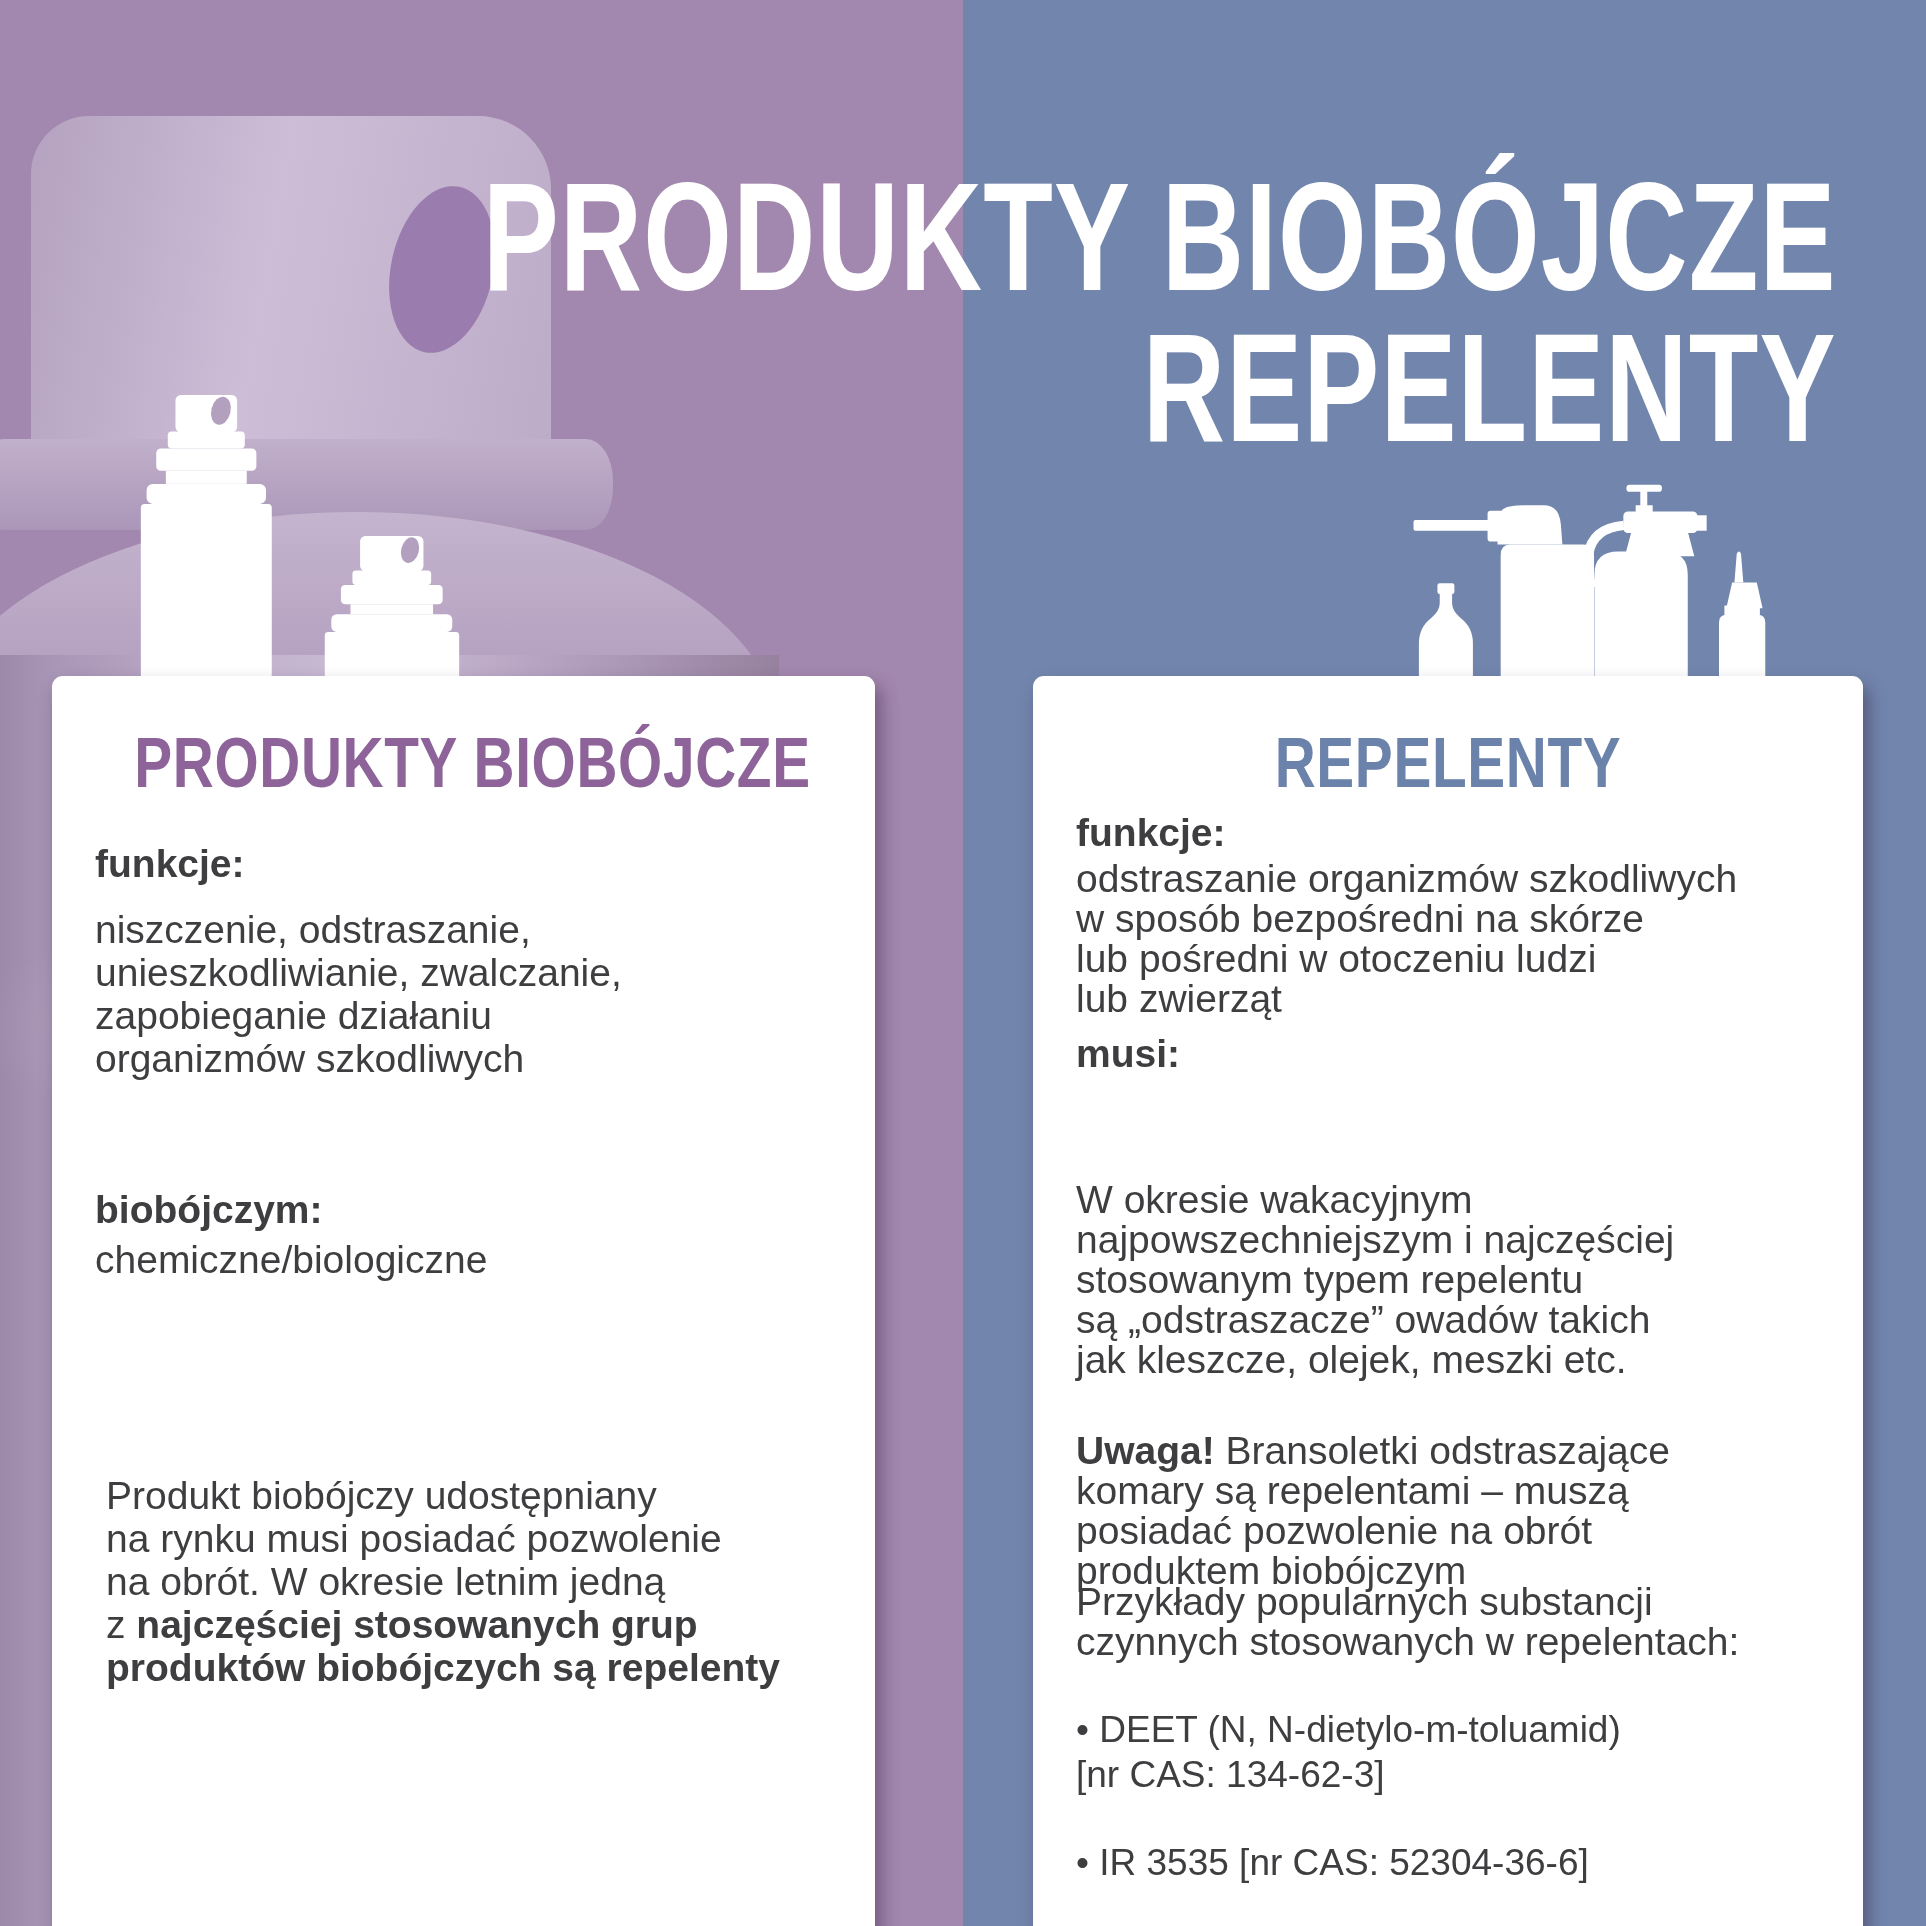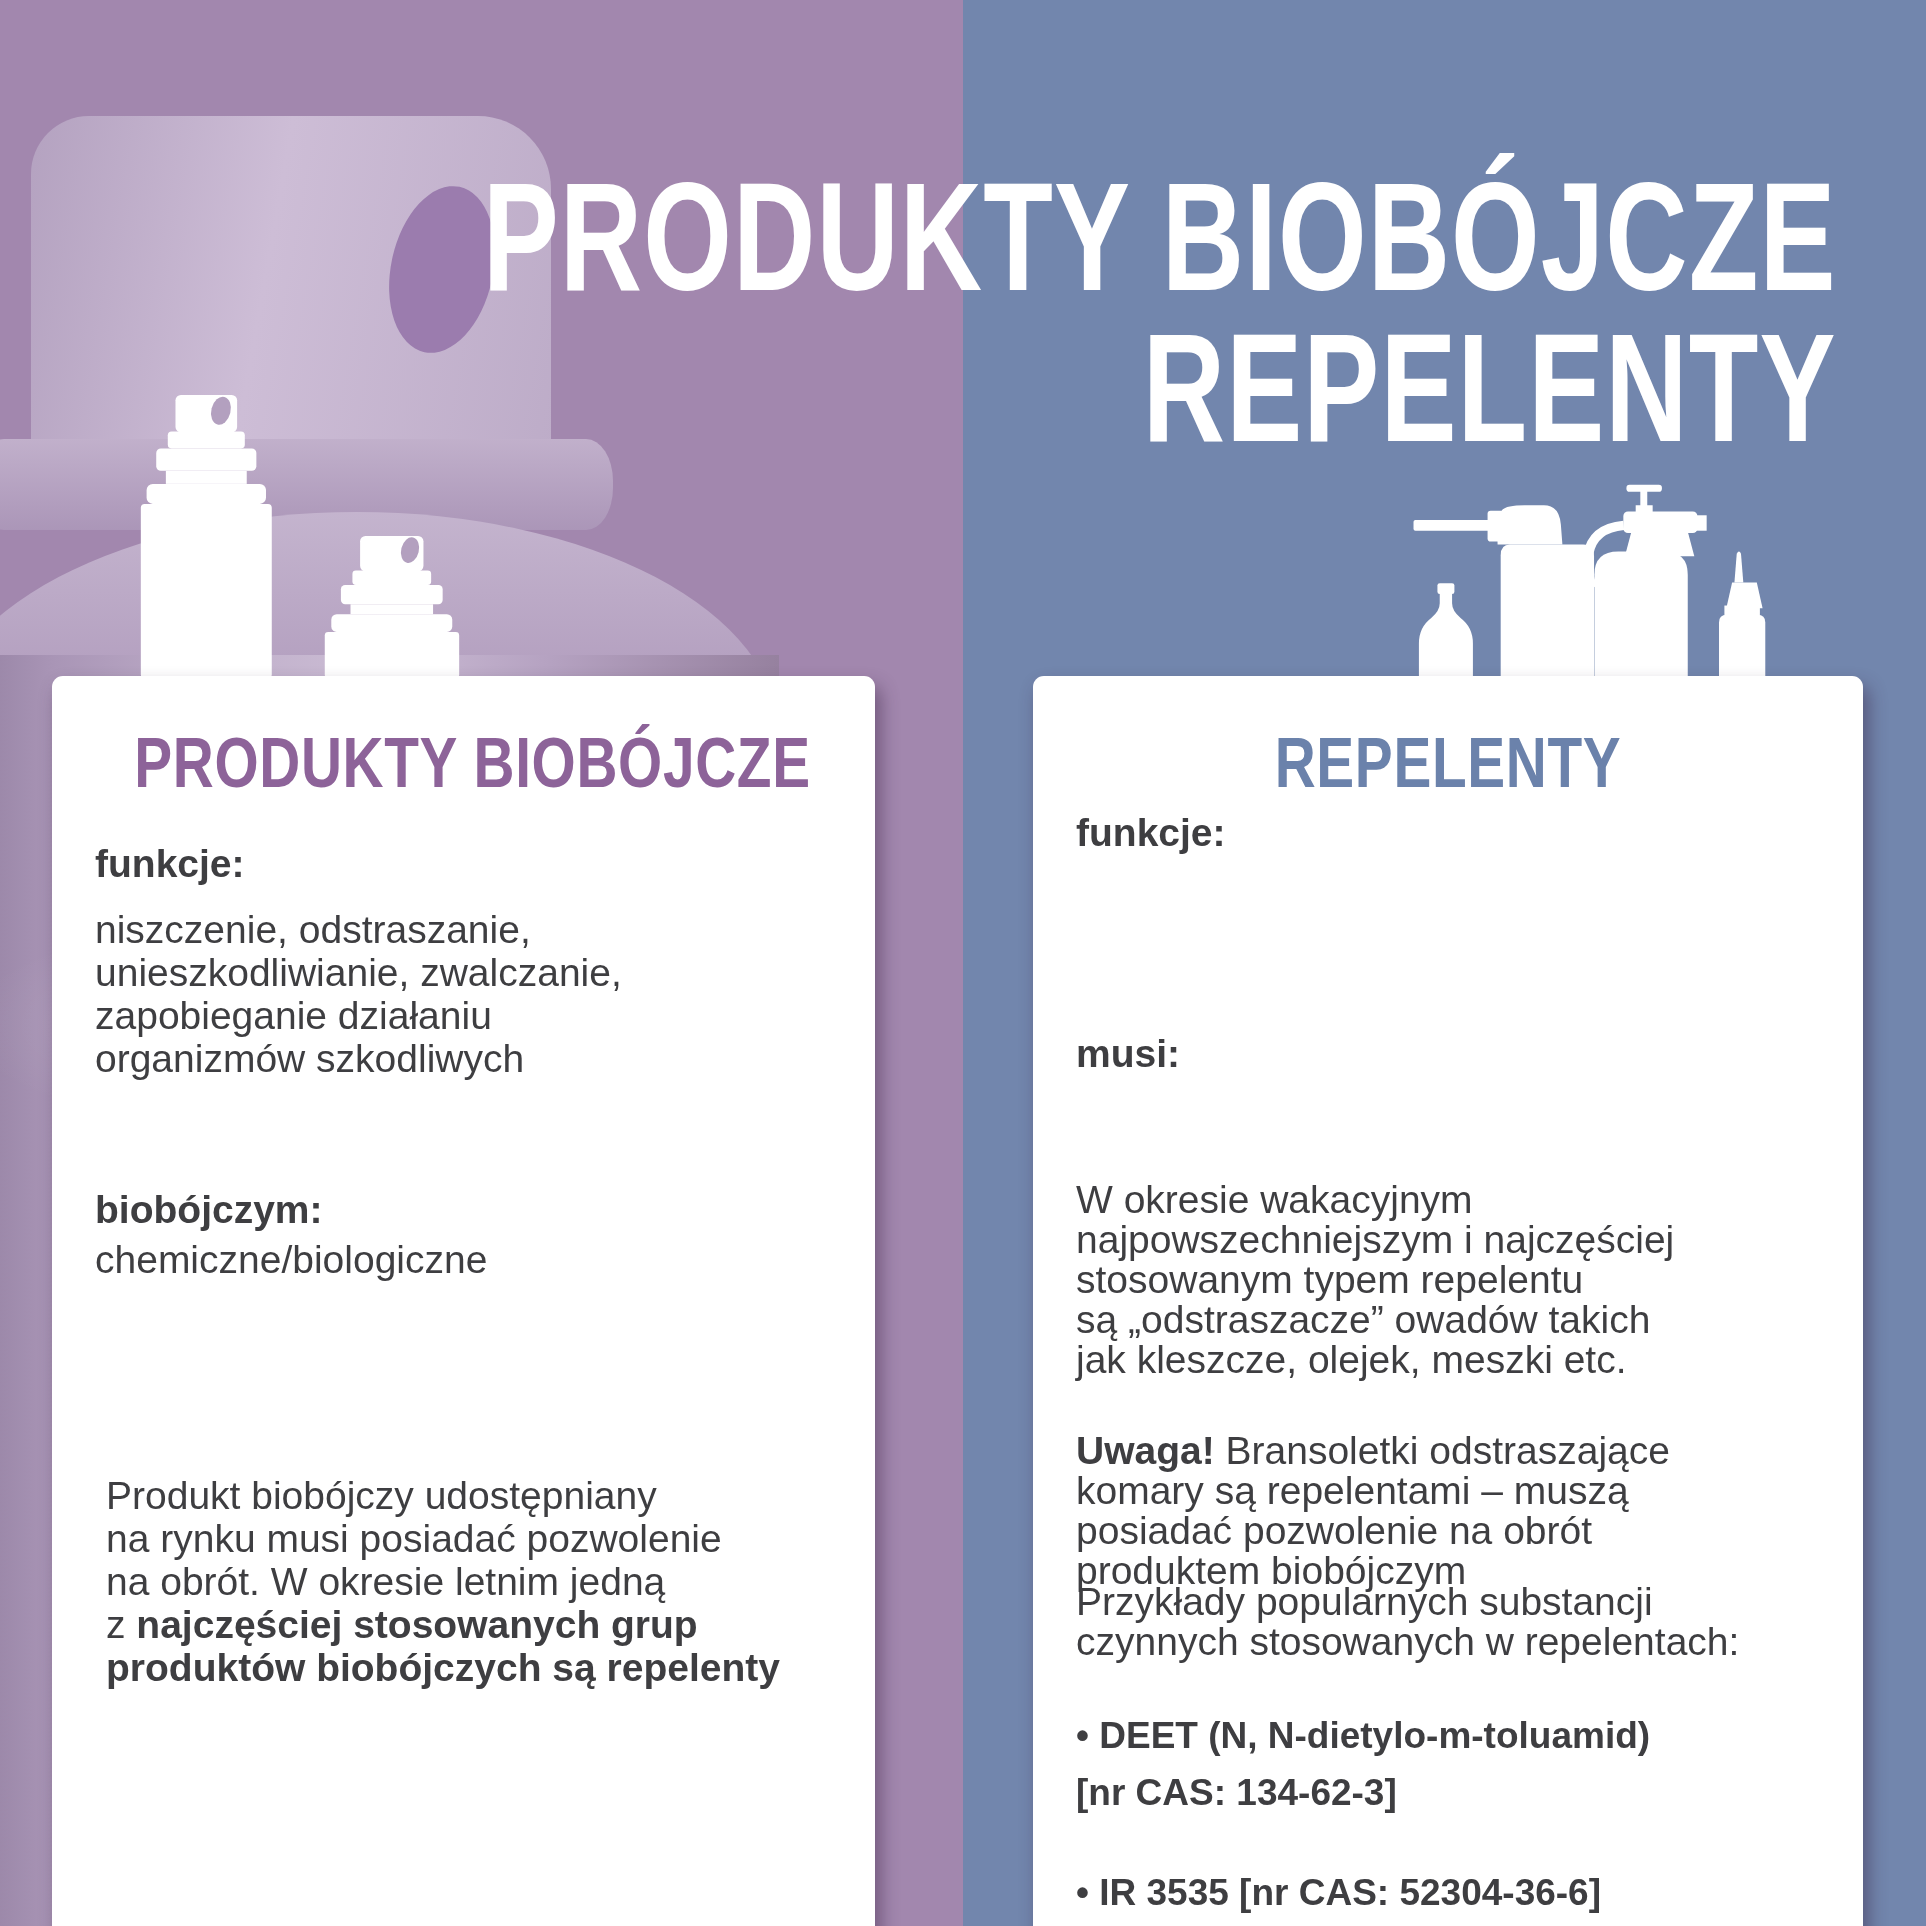--- a/index.html
+++ b/index.html
@@ -36,21 +36,21 @@
   .card-left{left:52px;top:676px;width:823px;height:1283px;}
   .card-right{left:1033px;top:676px;width:830px;height:1283px;}
   .card-h{position:absolute;left:0;right:0;text-align:center;font-weight:bold;
     font-size:71px;letter-spacing:0.8px;transform:scaleX(.8);transform-origin:50% 0;white-space:nowrap;}
   .h-purple{color:#8d6399;}
   .h-blue{color:#6b82ab;}
   .tblock{position:absolute;left:43px;right:37px;color:#3e3e41;font-size:39px;
     line-height:43px;white-space:pre-line;}
   .lbl{font-weight:bold;}
   .tight{line-height:40px;}
-  .sub{font-weight:bold;font-size:37px;line-height:57px;}
+  .sub{font-weight:normal;font-size:37px;line-height:45px;}
   svg{display:block;}
 </style>
 </head>
 <body>
 
 <div class="abs bg-left ni"></div>
 <div class="abs bg-right ni"></div>
 
 <div>
   <div class="abs can-cap"></div>
@@ -131,20 +131,24 @@
 na obrót. W okresie letnim jedną
 z </span><span class="lbl">najczęściej stosowanych grup
 produktów biobójczych są repelenty</span>
   </div>
   <div class="tblock" style="top:562px">chemiczne/biologiczne</div>
 </div>
 
 <div class="abs card card-right">
   <div class="card-h h-blue" style="top:46px">REPELENTY</div>
   <div class="tblock lbl tight" style="top:137px">funkcje:</div>
+  <div class="tblock tight" style="top:183px">odstraszanie organizmów szkodliwych
+w sposób bezpośredni na skórze
+lub pośredni w otoczeniu ludzi
+lub zwierząt</div>
   <div class="tblock lbl tight" style="top:358px">musi:</div>
   <div class="tblock tight" style="top:504px">W okresie wakacyjnym
 najpowszechniejszym i najczęściej
 stosowanym typem repelentu
 są „odstraszacze” owadów takich
 jak kleszcze, olejek, meszki etc.</div>
   <div class="tblock tight" style="top:715px">
     <span class="lbl">Uwaga!</span><span> Bransoletki odstraszające
 komary są repelentami – muszą
 posiadać pozwolenie na obrót

